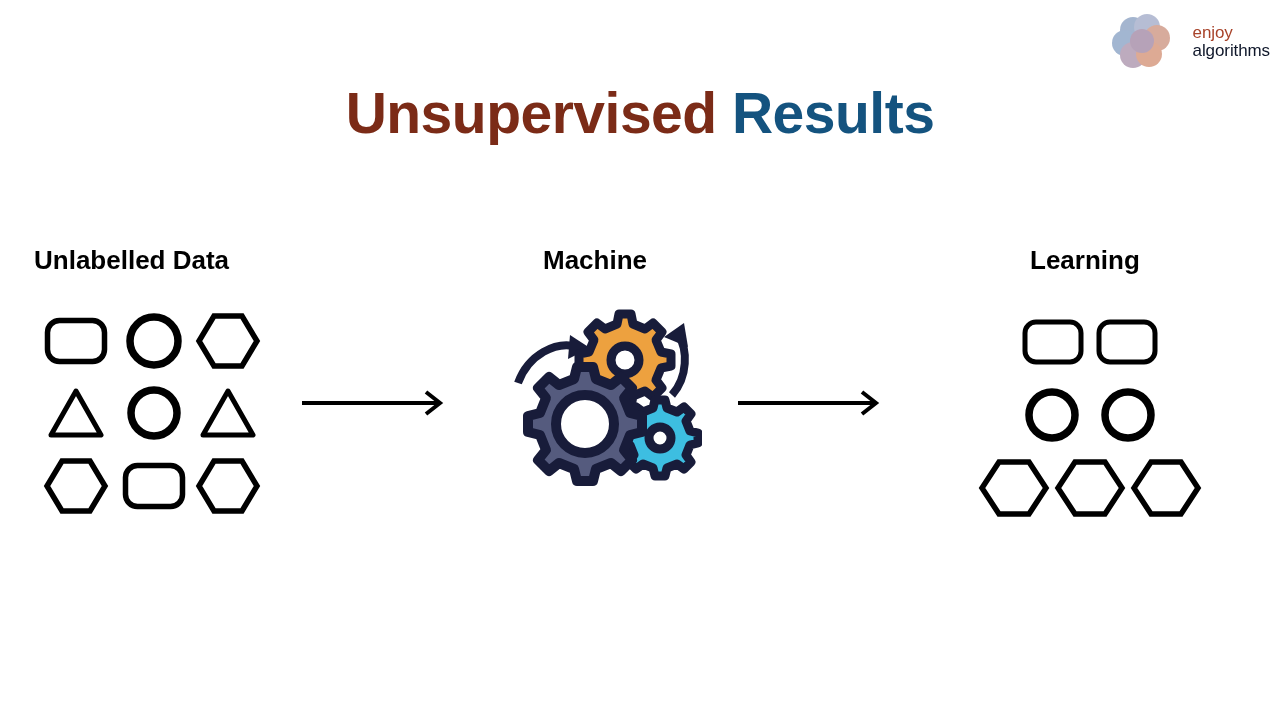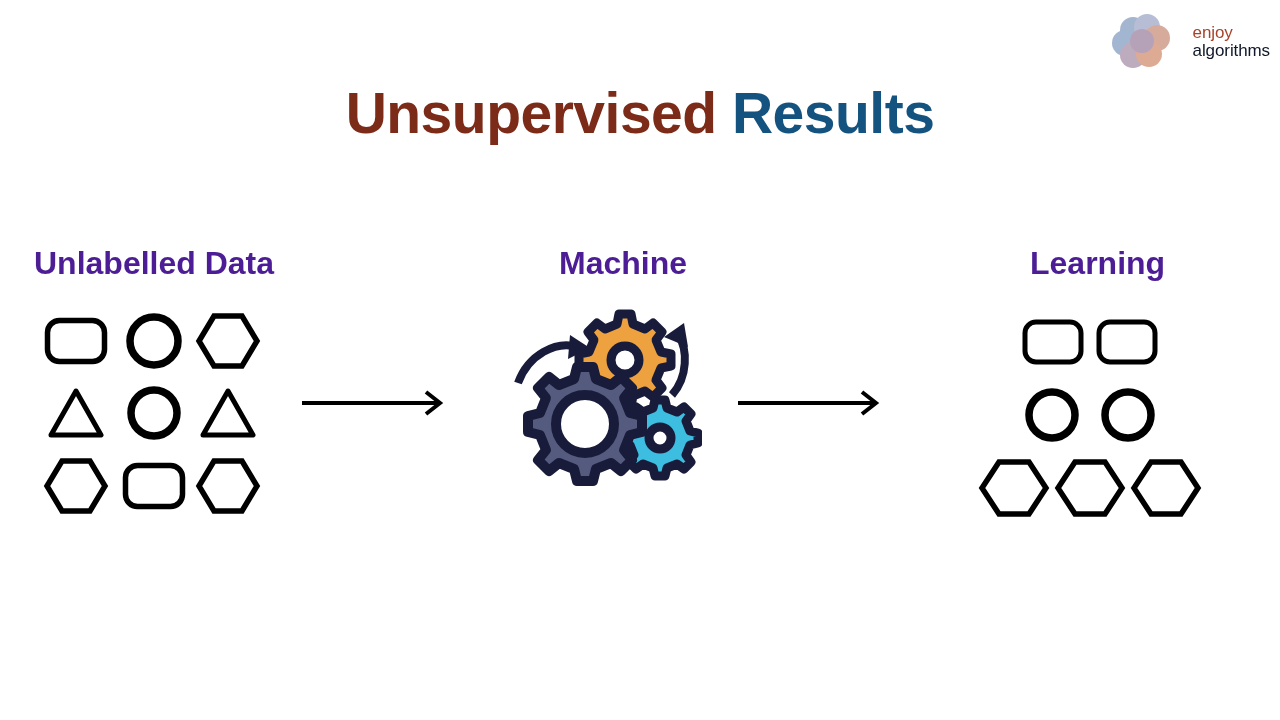--- a/index.html
+++ b/index.html
@@ -47,27 +47,27 @@
     font-weight: bold;
     letter-spacing: -0.5px;
     white-space: nowrap;
   }
   #title .t-first { color: #7b2b17; margin-top: 25px; }
   #title .t-second { color: #14537f; }
 
   
   .col-heading {
     position: absolute;
-    font-size: 32px;
+    font-size: 26px;
     font-weight: bold;
-    color: #4c1d95;
+    color: #000000;
     white-space: nowrap;
   }
   #heading-input   { left: 34px;  top: 245px; }
-  #heading-machine { left: 543px; top: 245px; margin-left: 16px; }
+  #heading-machine { left: 543px; top: 245px; }
   #heading-output  { left: 1030px; top: 245px; }
 
   
   .shape-grid {
     position: absolute;
     display: grid;
   }
   #input-grid {
     left: 34px;
     top: 305px;

